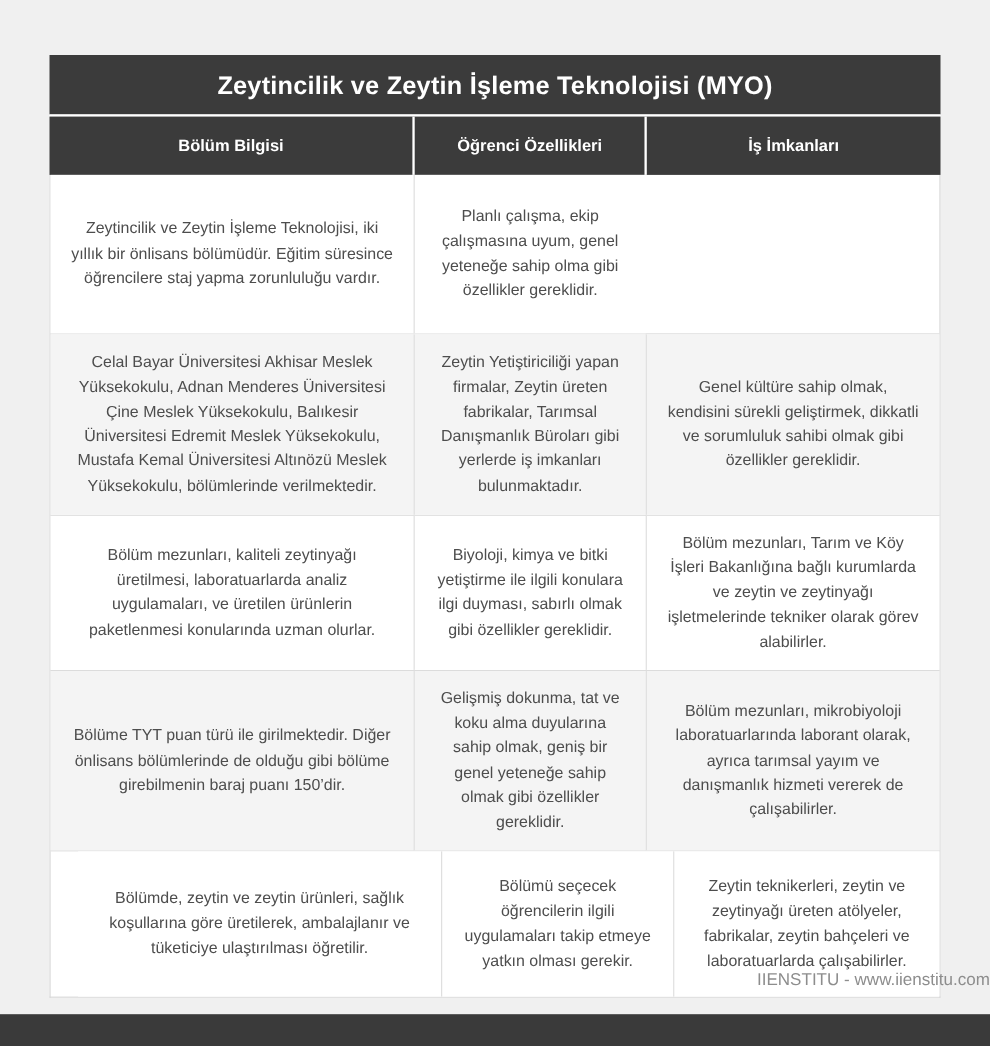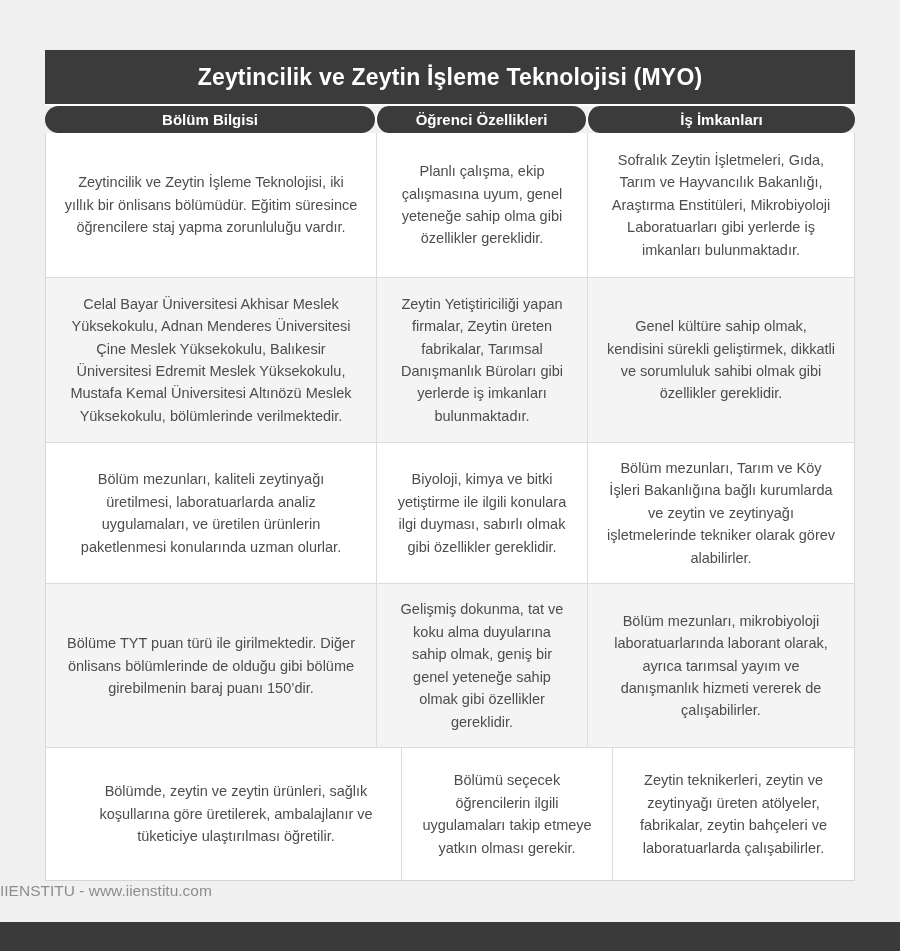--- a/index.html
+++ b/index.html
@@ -31,23 +31,22 @@
   .head-row {
     display: grid;
     grid-template-columns: 330px 211px 1fr;
     border-top: 2px solid #ffffff;
   }
   .head-cell {
     background: #3b3b3b;
     color: #ffffff;
     font-weight: bold;
     font-size: 15px;
-    padding: 5px 18px;
+    padding: 18px 18px;
     box-sizing: border-box;
-    border-radius: 14px;
   }
   .head-cell.c2, .head-cell.c3 { border-left: 2px solid #ffffff; }
   .tbody {
     border: 1px solid #d6d6d6;
     border-top: none;
     background: #ffffff;
     box-sizing: border-box;
   }
   .trow {
     display: grid;
@@ -70,21 +69,21 @@
   .trow.r1 { min-height: 144px; }
   .trow.r2 { min-height: 164px; }
   .trow.r3 { min-height: 129px; }
   .trow.r4 { min-height: 140px; }
   .trow.r5 { min-height: 132px; padding-left: 25px; }
   .footer-note {
     position: absolute;
     left: 0;
     top: 882px;
     width: 900px;
-    text-align: left;
+    text-align: right;
     color: #8d8d8d;
     font-size: 15.5px;
   }
   .bottom-bar {
     position: absolute;
     left: 0;
     top: 922px;
     width: 900px;
     height: 29px;
     background: #3a3a3a;
@@ -99,21 +98,20 @@
   <div class="head-row">
     <div class="head-cell c1">Bölüm Bilgisi</div>
     <div class="head-cell c2">Öğrenci Özellikleri</div>
     <div class="head-cell c3">İş İmkanları</div>
   </div>
 
   <div class="tbody">
     <div class="trow r1">
       <div class="tcell c1">Zeytincilik ve Zeytin İşleme Teknolojisi, iki yıllık bir önlisans bölümüdür. Eğitim süresince öğrencilere staj yapma zorunluluğu vardır.</div>
       <div class="tcell c2">Planlı çalışma, ekip çalışmasına uyum, genel yeteneğe sahip olma gibi özellikler gereklidir.</div>
-      <div class="tcell c3">Sofralık Zeytin İşletmeleri, Gıda, Tarım ve Hayvancılık Bakanlığı, Araştırma Enstitüleri, Mikrobiyoloji Laboratuarları gibi yerlerde iş imkanları bulunmaktadır.</div>
     </div>
     <div class="trow r2">
       <div class="tcell c1">Celal Bayar Üniversitesi Akhisar Meslek Yüksekokulu, Adnan Menderes Üniversitesi Çine Meslek Yüksekokulu, Balıkesir Üniversitesi Edremit Meslek Yüksekokulu, Mustafa Kemal Üniversitesi Altınözü Meslek Yüksekokulu, bölümlerinde verilmektedir.</div>
       <div class="tcell c3">Zeytin Yetiştiriciliği yapan firmalar, Zeytin üreten fabrikalar, Tarımsal Danışmanlık Büroları gibi yerlerde iş imkanları bulunmaktadır.</div>
       <div class="tcell c2">Genel kültüre sahip olmak, kendisini sürekli geliştirmek, dikkatli ve sorumluluk sahibi olmak gibi özellikler gereklidir.</div>
     </div>
     <div class="trow r3">
       <div class="tcell c1">Bölüm mezunları, kaliteli zeytinyağı üretilmesi, laboratuarlarda analiz uygulamaları, ve üretilen ürünlerin paketlenmesi konularında uzman olurlar.</div>
       <div class="tcell c2">Biyoloji, kimya ve bitki yetiştirme ile ilgili konulara ilgi duyması, sabırlı olmak gibi özellikler gereklidir.</div>
       <div class="tcell c3">Bölüm mezunları, Tarım ve Köy İşleri Bakanlığına bağlı kurumlarda ve zeytin ve zeytinyağı işletmelerinde tekniker olarak görev alabilirler.</div>

